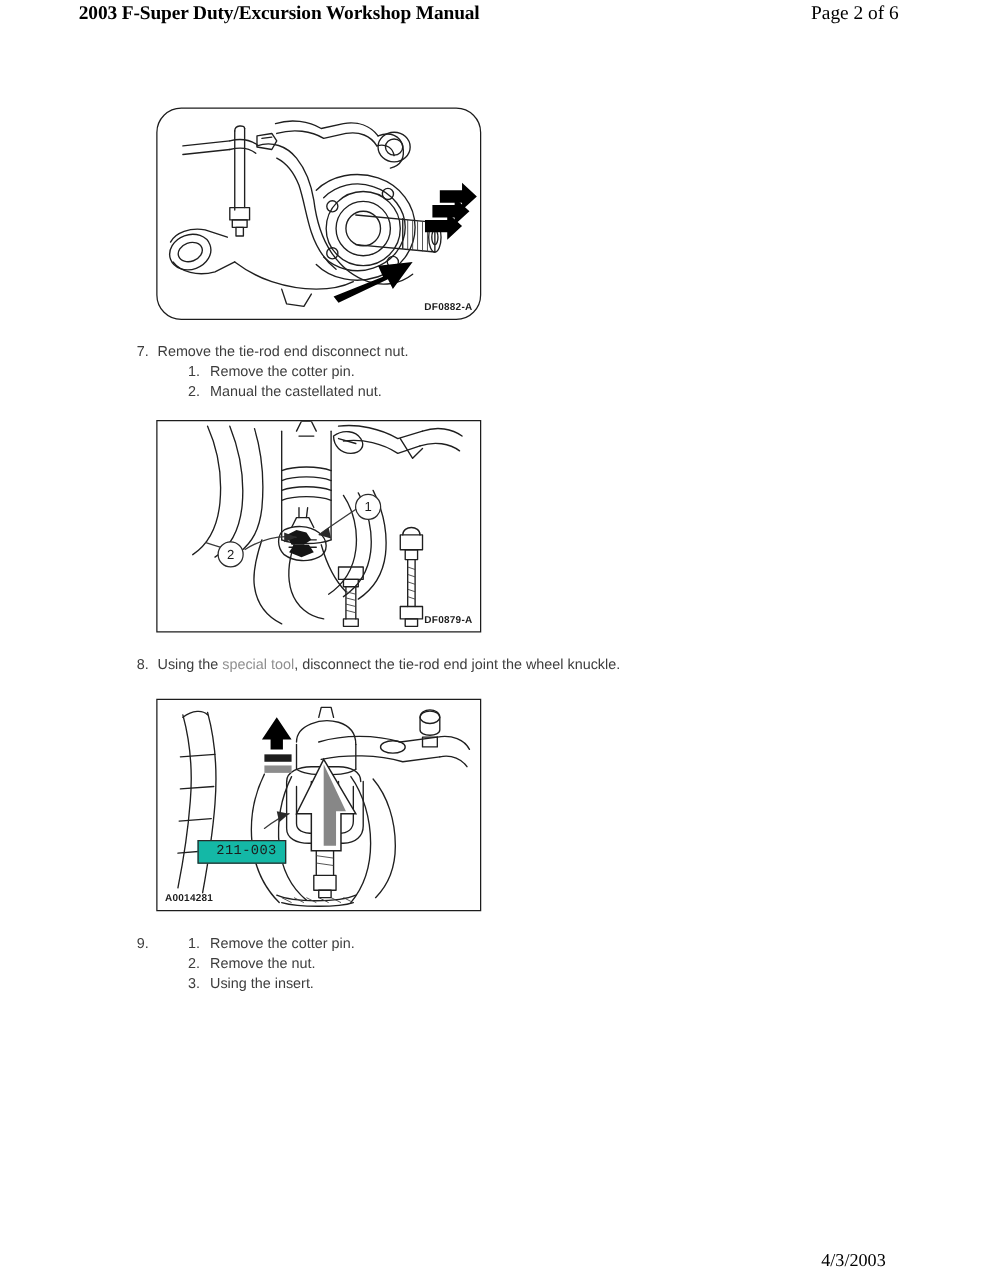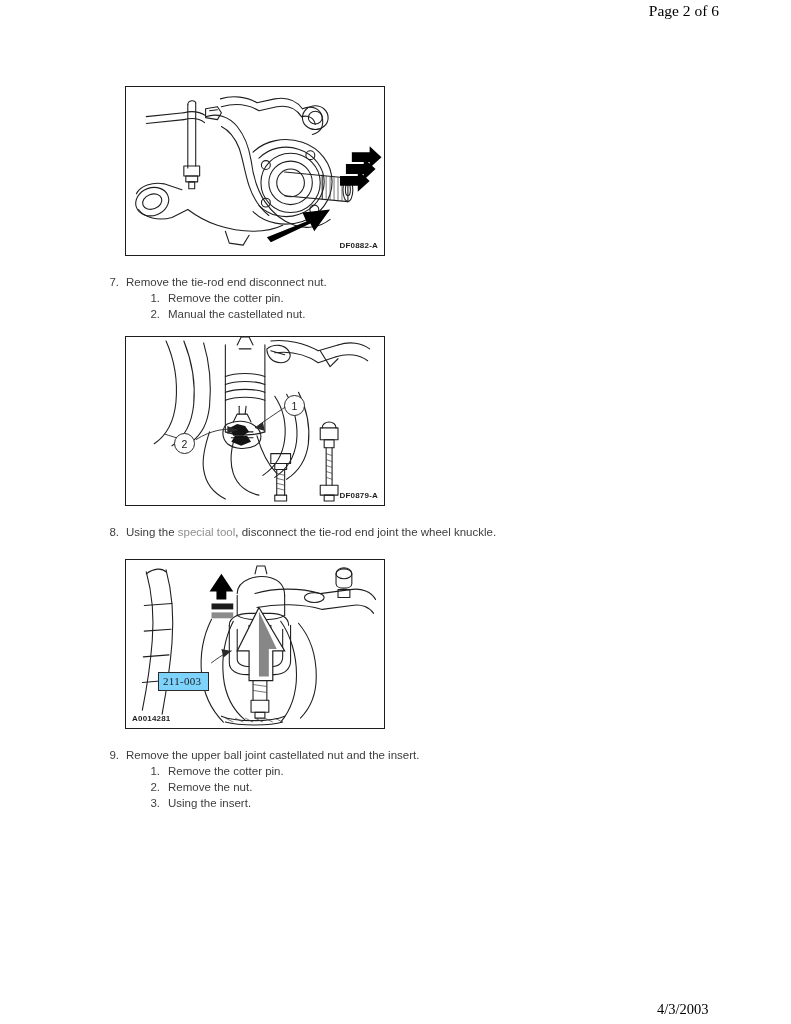--- a/index.html
+++ b/index.html
@@ -71,21 +71,21 @@
     position: absolute;
     font-family: "Liberation Sans", sans-serif;
     font-size: 8px;
     font-weight: bold;
     color: #1c1c1c;
     letter-spacing: 0.2px;
   }
   .fig-id.br { right: 6px; bottom: 5px; }
   .fig-id.bl { left: 6px; bottom: 5px; }
 
-  .fig1 { top: 86px; }
+  .fig1 { top: 86px; border-radius: 20px; }
   .fig2 { top: 336px; }
   .fig3 { top: 559px; }
 
   
   .balloon {
     position: absolute;
     width: 21px;
     height: 21px;
     border: 1.3px solid #2a2a2a;
     border-radius: 50%;
@@ -95,25 +95,25 @@
     color: #1c1c1c;
     display: flex;
     align-items: center;
     justify-content: center;
     box-sizing: border-box;
   }
   
   .toolbox {
     position: absolute;
     border: 1.2px solid #2a2a2a;
-    background: #7dd3fc;
-    font-family: Liberation Serif, serif;
+    background: #14b8a6;
+    font-family: Liberation Mono, monospace;
     font-size: 11px;
     color: #1c1c1c;
-    padding: 2px 7px 3px 4px;
+    padding: 2px 7px 3px 14px;
     letter-spacing: 0.3px;
     white-space: nowrap;
   }
 
   
   .step-block {
     position: absolute;
     left: 0;
     width: 791px;
     font-family: "Liberation Sans", sans-serif;
@@ -186,20 +186,21 @@
     font-family: "Liberation Serif", serif;
     font-size: 14.5px;
     white-space: nowrap;
     margin-top: 36px;
   }
 </style>
 </head>
 <body>
 
 <div class="page-header">
+  <div class="header-title">2003 F-Super Duty/Excursion Workshop Manual</div>
   <div class="header-pagenum">Page 2 of 6</div>
 </div>
 
 <div class="content">
 
   <div class="figure fig1">
     <svg viewBox="0 0 260 170">
       <g fill="none" stroke="#1f1f1f" stroke-width="1.1" stroke-linejoin="round" stroke-linecap="round">
 
         <path d="M95 12 C108 8 122 10 132 16 L150 12 C162 10 172 14 178 22"></path>
@@ -477,21 +478,21 @@
         <polygon points="134,48 160,92 148,92 148,122 124,122 124,92 112,92" fill="#ffffff" stroke="#1f1f1f" stroke-width="1.2"></polygon>
         <polygon points="134,52 152,90 144,90 144,118 134,118" fill="#5f5f5f" opacity="0.75"></polygon>
       </g>
     </svg>
     <div class="toolbox" style="left:32px; top:112px;">211-003</div>
     <div class="fig-id bl">A0014281</div>
   </div>
 
   <div class="step-block steps9">
     <div class="step-main">
-      <span class="num">9.</span><span>Remove the upper ball joint castellated nut and the insert.</span>
+      <span class="num">9.</span>
     </div>
     <ul class="substeps">
       <li class="substep">
         <span class="num">1.</span><span>Remove the cotter pin.</span>
       </li>
       <li class="substep">
         <span class="num">2.</span><span>Remove the nut.</span>
       </li>
       <li class="substep">
         <span class="num">3.</span><span>Using the insert.</span>

